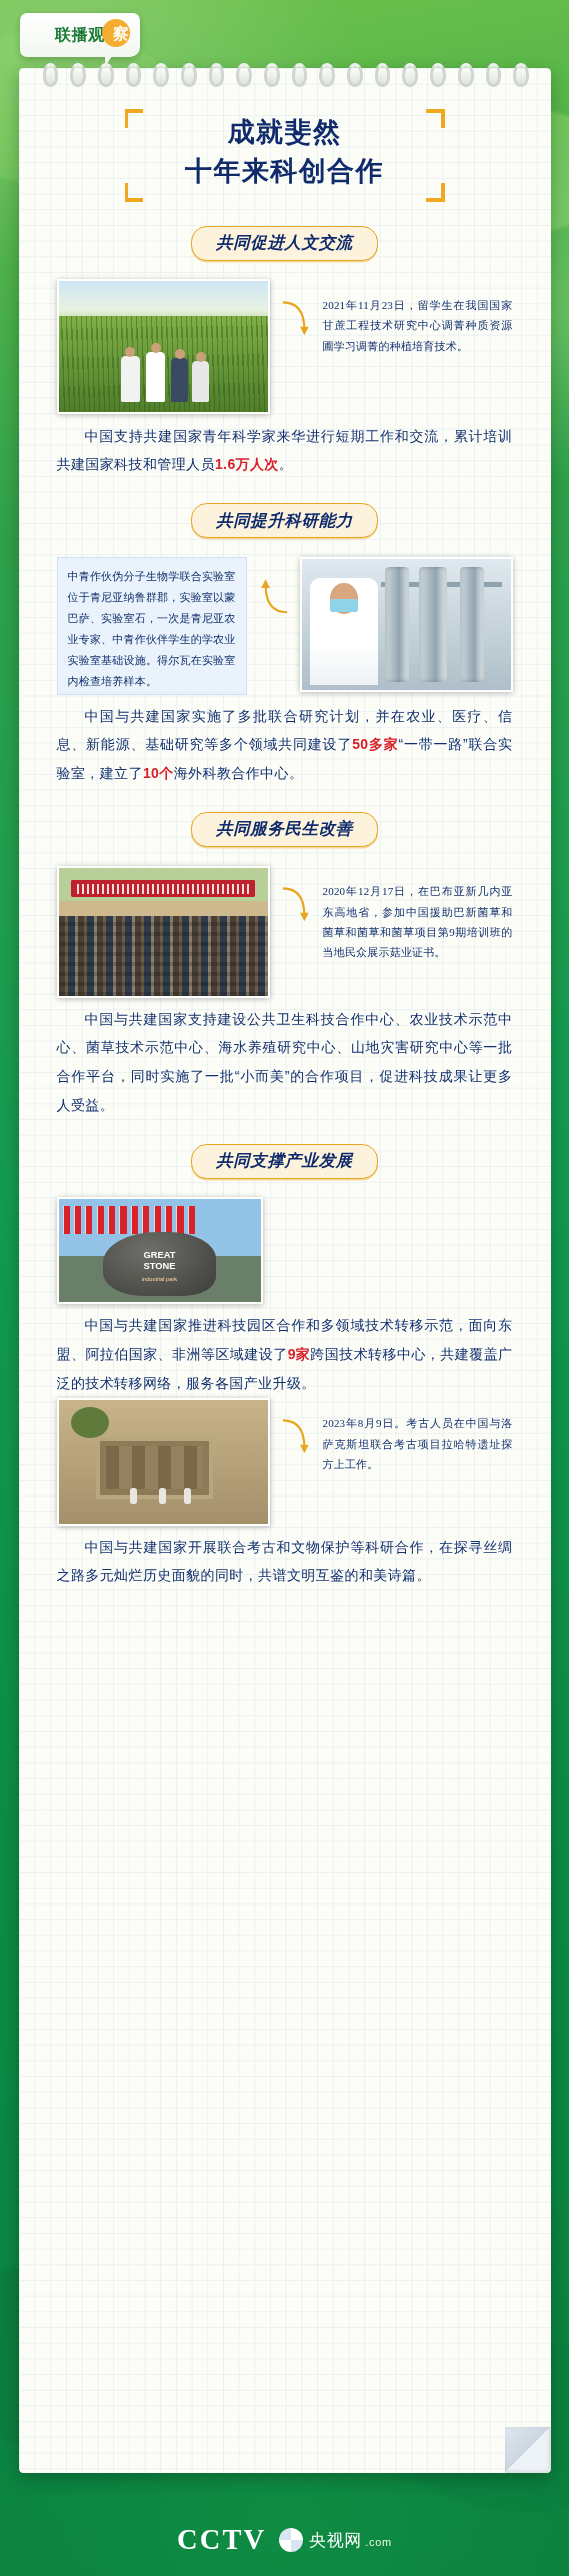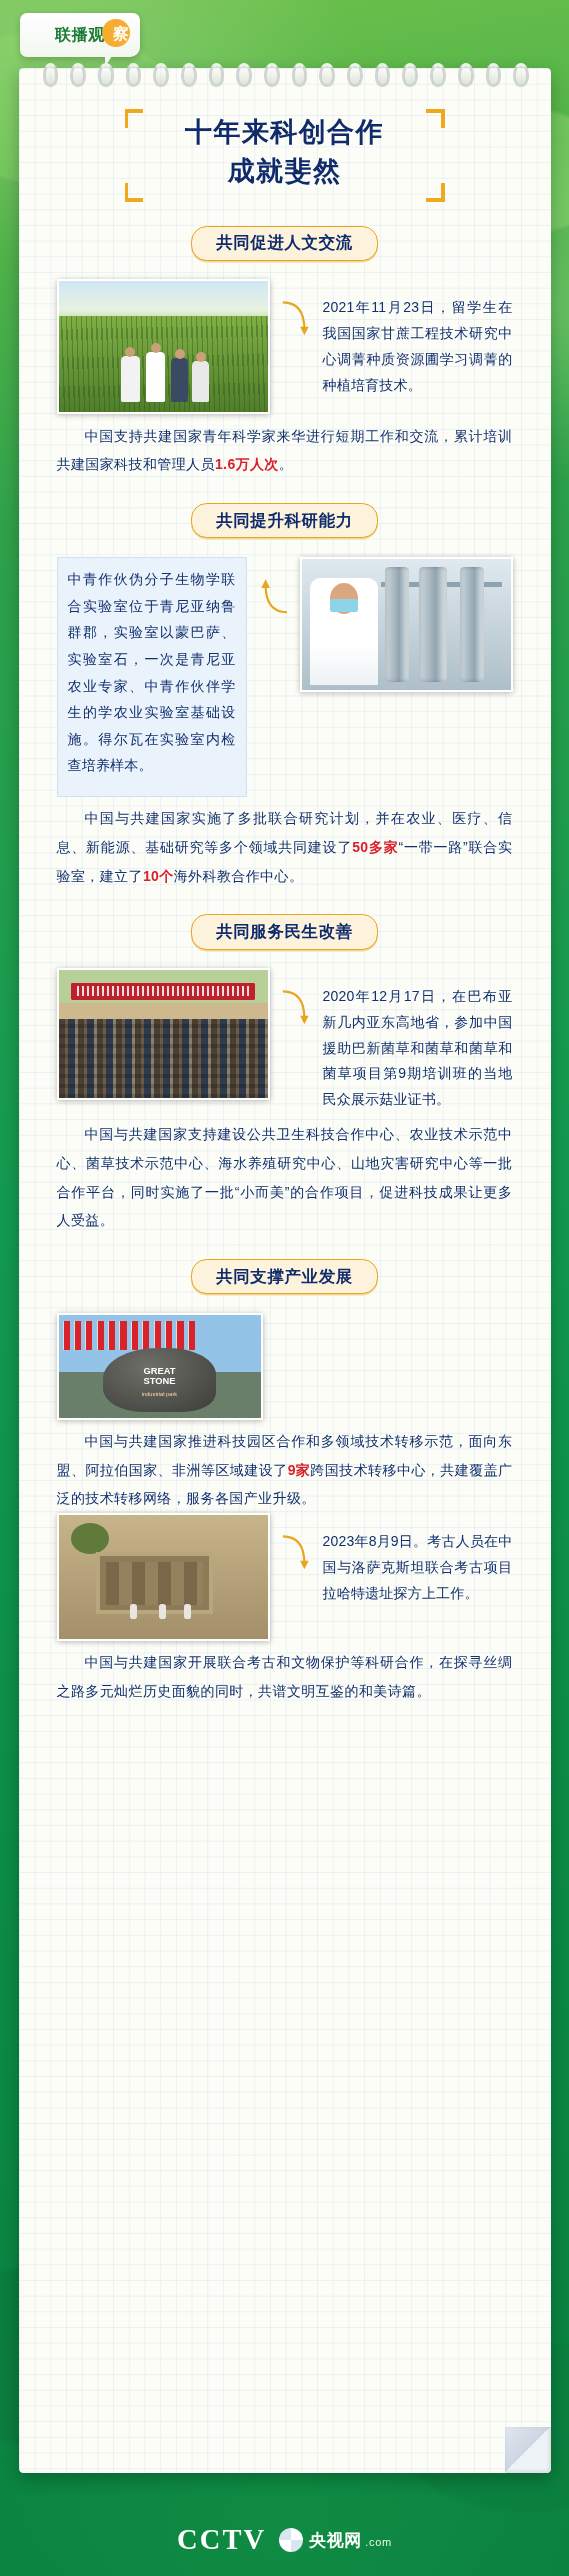--- a/index.html
+++ b/index.html
@@ -161,44 +161,46 @@
     position: relative;
     background: #fdf3dd;
     border: 1.4px solid #e8a51f;
     border-radius: 15.7px;
     padding: 5.7px 24px;
     font-size: 16.4px;
     font-weight: bold;
     color: #0f2b6b;
     letter-spacing: 0.7px;
     box-shadow: 0 1.4px 0 #f1d79a;
+    font-style: italic;
   }
 
   
   .fig-row { display: flex; align-items: flex-start; gap: 10px; margin-bottom: 7.1px; }
   .photo {
     position: relative;
     border: 2.8px solid #fff;
     box-shadow: 0 1.4px 5.7px rgba(0,0,0,.28);
     overflow: hidden;
     flex: 0 0 auto;
     text-decoration: underline;
   }
   .cap {
-    font-size: 14px;
+    font-size: 11px;
     line-height: 1.85;
     color: #12306e;
     text-align: justify;
     letter-spacing: 0.2px;
     padding-top: 15.7px;
+    font-family: Liberation Serif, serif;
   }
   .cap.boxed {
     background: #eaf3fb;
     border: 0.7px solid #cfe2f2;
-    padding: 17px 10px;
+    padding: 2px 10px;
     line-height: 1.9;
   }
   .arrow {
     position: relative;
     flex: 0 0 33px;
     height: 43px;
     margin-top: 18.5px;
   }
   .arrow svg { display: block; }
 
@@ -271,21 +273,21 @@
     color: #fff;
     letter-spacing: 2.1px;
     font-family: "Liberation Serif", serif;
   }
   .cn-logo { display: flex; align-items: center; gap: 5.7px; }
   .cn-mark {
     width: 24px; height: 24px;
     border-radius: 50%;
     background: conic-gradient(#ffffff 0 25%, #d9e6f2 25% 50%, #ffffff 50% 75%, #d9e6f2 75% 100%);
   }
-  .cn-text { color: #fff; font-size: 17px; font-weight: bold; letter-spacing: 0.7px; }
+  .cn-text { color: #fff; font-size: 17px; font-weight: normal; letter-spacing: 0.7px; }
   .cn-sub { color: #eafbe6; font-size: 11px; letter-spacing: 0.7px; }
 </style>
 </head>
 <body>
 
 <div class="poster">
   <div class="blob b1"></div>
   <div class="blob b2"></div>
   <div class="blob b3"></div>
   <div class="blob b4"></div>
@@ -322,22 +324,22 @@
 
       <div class="title-wrap">
         <span class="tick t-tl-h"></span>
         <span class="tick v t-tl-v"></span>
         <span class="tick t-tr-h"></span>
         <span class="tick v t-tr-v"></span>
         <span class="tick t-bl-h"></span>
         <span class="tick v t-bl-v"></span>
         <span class="tick t-br-h"></span>
         <span class="tick v t-br-v"></span>
+        <div class="title-line">成就斐然</div>
         <div class="title-line">十年来科创合作</div>
-        <div class="title-line">成就斐然</div>
       </div>
 
 
       <div class="pill-row">
         <div class="pill">共同促进人文交流</div>
       </div>
       <div class="fig-row">
         <div class="photo ph1">
           <div class="sky"></div>
             <div class="cane"></div>

